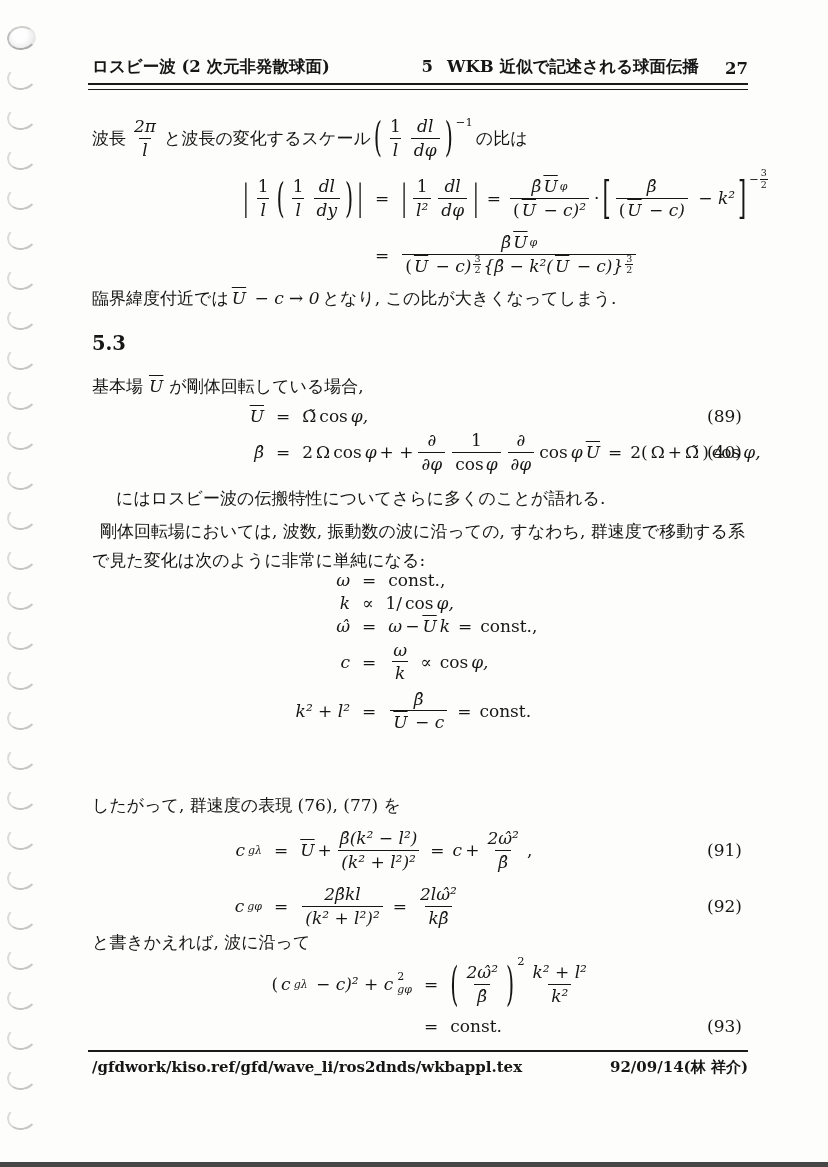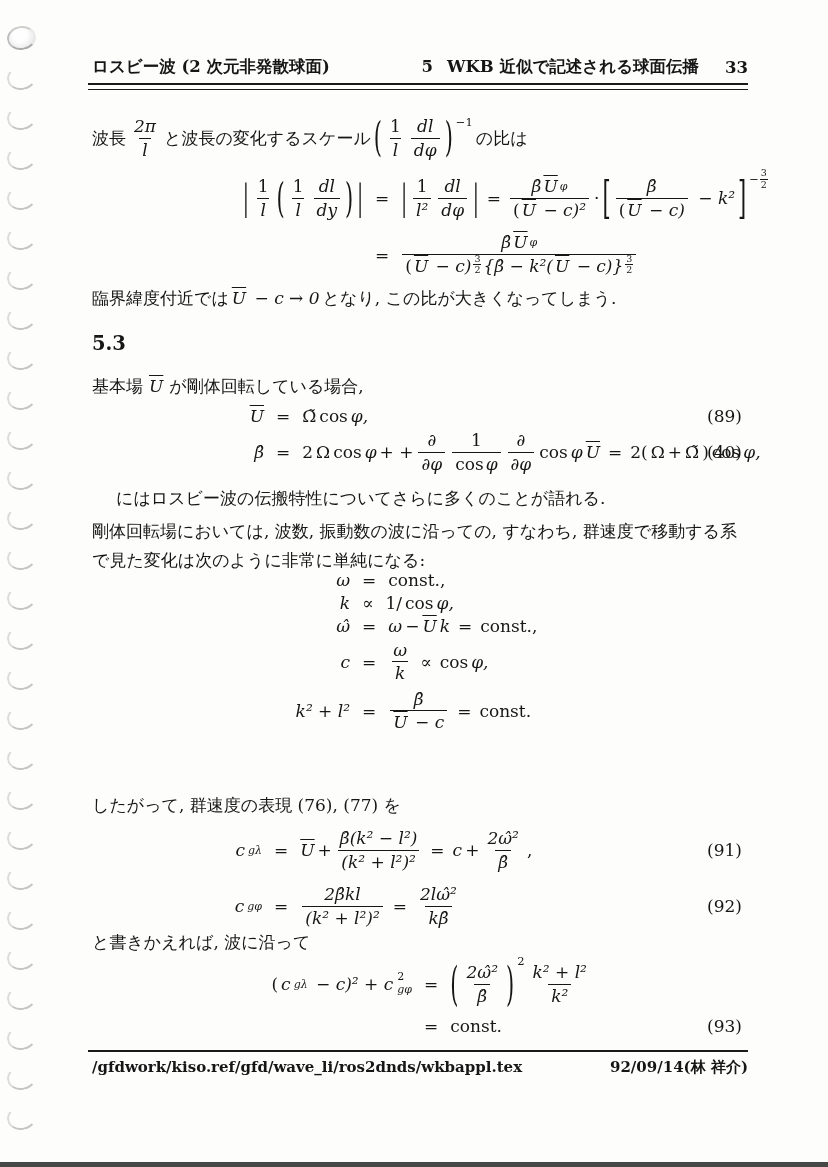--- a/index.html
+++ b/index.html
@@ -16,21 +16,21 @@
     border-bottom-color:#bdbdbd; border-left-color:#d6d6d6;
     transform:rotate(-8deg); opacity:.85;
   }
   .bm0 {
     border-color:#c7c7c7 #e4e4e4 #9e9e9e #b5b5b5;
     background:radial-gradient(circle at 45% 35%, #ffffff 35%, #ececec 70%, #d2d2d2 100%);
   }
   .edge-bottom { position:absolute; left:0; right:0; bottom:0; height:5px; background:#474747; }
 
   
-  .hdr { position:absolute; left:92px; width:656px; top:56px; display:flex; align-items:center;
+  .hdr { position:absolute; left:92px; width:656px; top:56px; display:flex; align-items:flex-end;
          font-weight:bold; font-size:16.5px; }
   .hdr .hright { margin-left:auto; display:flex; align-items:baseline; gap:14px; }
   .hdr .hpage { margin-left:26px; }
   .hrule { position:absolute; left:88px; width:660px; top:83px; height:4px;
            border-top:2.6px solid #1a1a1a; border-bottom:1.2px solid #1a1a1a; }
   .frule { position:absolute; left:88px; width:660px; top:1050px; border-top:2.6px solid #1a1a1a; }
   .ftr { position:absolute; left:92px; width:656px; top:1058px; display:flex; align-items:baseline;
          font-weight:bold; font-size:15px; }
   .ftr .fdate { margin-left:auto; }
 
@@ -105,21 +105,21 @@
       <div class="bm" style="top: 1066px;"></div>
       <div class="bm" style="top: 1106px;"></div>
     </div>
 
   <div class="hdr">
     <span class="jp">ロスビー波 (2 次元非発散球面)</span>
     <span class="hright">
       <span>5</span>
       <span class="jp">WKB 近似で記述される球面伝播</span>
     </span>
-    <span class="hpage">33</span>
+    <span class="hpage">27</span>
   </div>
   <div class="hrule"></div>
 
   <div class="p pflex" style="top:112px;height:52px;">
     <span class="jp">波長</span>
     <span class="fr">
       <span class="fn">
           <span class="m">2π</span>
         </span>
       <span class="fd">
@@ -283,21 +283,21 @@
       </span>
     </span>
     <span class="eqnum">(40)</span>
   </div>
 
   <div class="p" style="top:484px;margin-left:24px;">
     <span class="jp">にはロスビー波の伝搬特性についてさらに多くのことが語れる.</span>
   </div>
 
   <div class="p" style="top:517px;">
-    <span class="jp" style="white-space:normal;">剛体回転場においては, 波数, 振動数の波に沿っての, すなわち, 群速度で移動する系で見た変化は次のように非常に単純になる:</span>
+    <span class="jp" style="white-space:normal;margin-left:8px;">剛体回転場においては, 波数, 振動数の波に沿っての, すなわち, 群速度で移動する系で見た変化は次のように非常に単純になる:</span>
   </div>
 
   <div class="disp" style="position:absolute;left:92px;top:570px;width:656px;display:flex;flex-direction:column;gap:3px;">
     <div class="mx" style="margin-left:180px;">
       <span class="lhs" style="width:78px;"><span class="m">ω</span></span>
       <span class="r" style="padding:0 9px;">=</span>
       <span class="r">const.,</span>
     </div>
     <div class="mx" style="margin-left:180px;">
       <span class="lhs" style="width:78px;"><span class="m">k</span></span>

